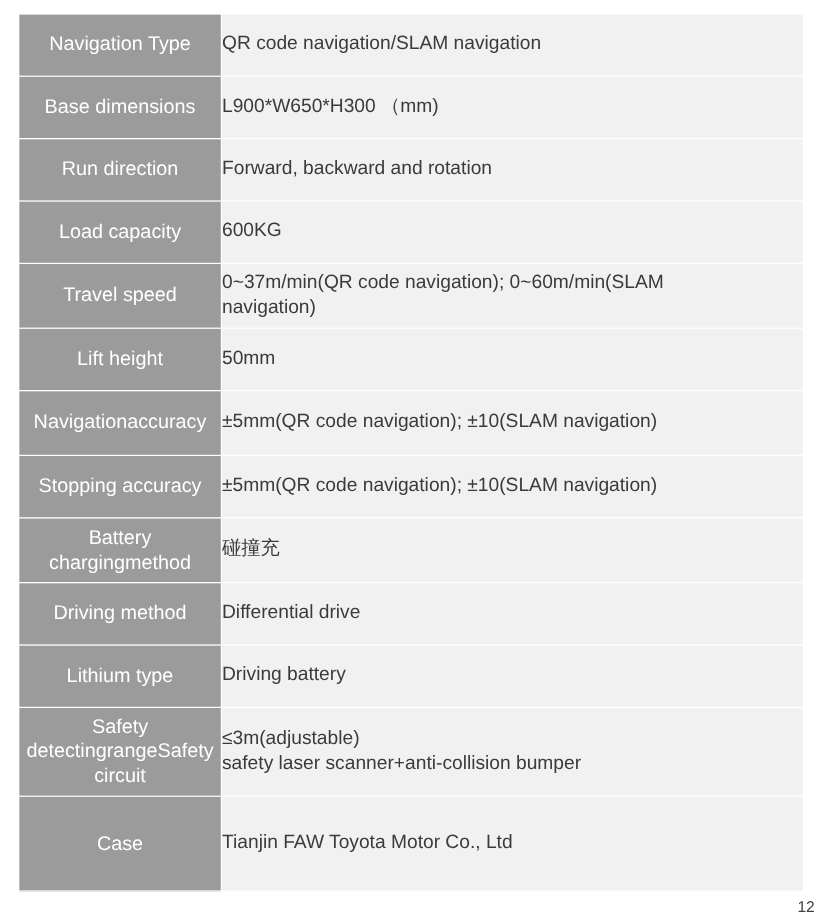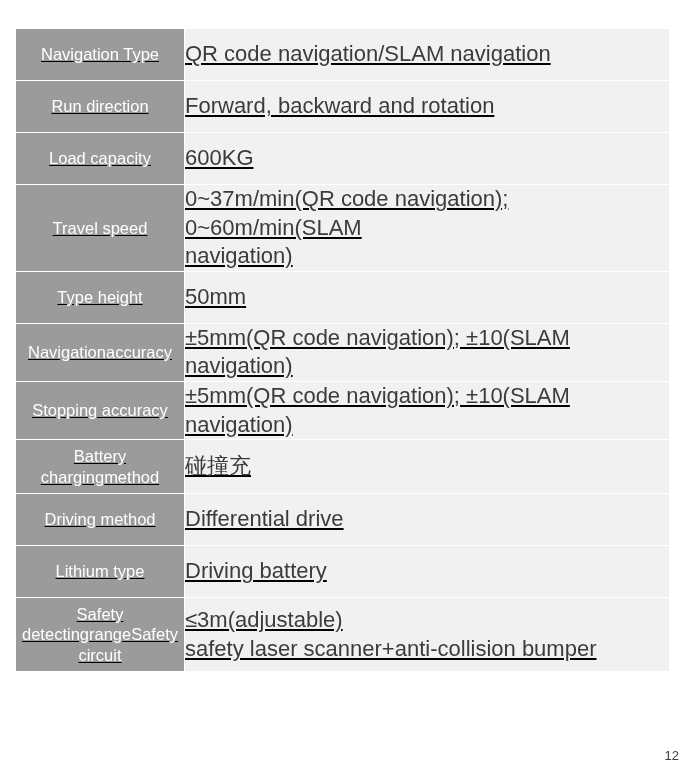--- a/index.html
+++ b/index.html
@@ -9,45 +9,44 @@
   body {
     width: 685px;
     height: 765px;
     background: #ffffff;
     font-family: "Liberation Sans", sans-serif;
     overflow: hidden;
   }
   .spec-table {
     position: absolute;
     left: 15px;
-    top: 28px;
+    top: 11px;
     width: 655px;
     border-collapse: collapse;
     table-layout: fixed;
-    text-decoration: underline;
   }
   .spec-table td {
     padding: 0;
     vertical-align: middle;
     border: 1px solid #ffffff;
   }
   .label-cell {
     width: 168px;
     background: #9b9b9b;
     color: #ffffff;
     text-align: center;
     font-size: 16.5px;
     line-height: 1.25;
     padding: 9px 6px;
     border-left: none;
   }
   .value-cell {
     background: #f1f1f1;
     color: #3b3b3b;
-    font-size: 22px;
+    font-size: 16px;
     line-height: 1.3;
     padding: 9px 8px 9px 9px;
   }
   .value-cell .line {
     display: block;
   }
   .page-number {
     position: absolute;
     right: 6px;
     bottom: 2px;
@@ -61,40 +60,46 @@
 
 <table class="spec-table">
   <tbody>
       <tr style="height: 52px;">
         <td class="label-cell"><span class="line">Navigation Type</span></td>
         <td class="value-cell">
           <span class="line">QR code navigation/SLAM navigation</span>
         </td>
       </tr>
       <tr style="height: 52px;">
+        <td class="label-cell"><span class="line">Base dimensions</span></td>
+        <td class="value-cell">
+          <span class="line">L900*W650*H300 （mm)</span>
+        </td>
+      </tr>
+      <tr style="height: 52px;">
         <td class="label-cell"><span class="line">Run direction</span></td>
         <td class="value-cell">
           <span class="line">Forward, backward and rotation</span>
         </td>
       </tr>
       <tr style="height: 52px;">
         <td class="label-cell"><span class="line">Load capacity</span></td>
         <td class="value-cell">
           <span class="line">600KG</span>
         </td>
       </tr>
       <tr style="height: 54px; padding-left: 32px;">
         <td class="label-cell"><span class="line">Travel speed</span></td>
         <td class="value-cell">
           <span class="line">0~37m/min(QR code navigation); 0~60m/min(SLAM</span>
           <span class="line">navigation)</span>
         </td>
       </tr>
       <tr style="height: 52px;">
-        <td class="label-cell"><span class="line">Type height</span></td>
+        <td class="label-cell"><span class="line">Lift height</span></td>
         <td class="value-cell">
           <span class="line">50mm</span>
         </td>
       </tr>
       <tr style="height: 54px;">
         <td class="label-cell"><span class="line">Navigation</span><span class="line">accuracy</span></td>
         <td class="value-cell">
           <span class="line">±5mm(QR code navigation); ±10(SLAM navigation)</span>
         </td>
       </tr>
@@ -122,16 +127,22 @@
           <span class="line">Driving battery</span>
         </td>
       </tr>
       <tr style="height: 74px;">
         <td class="label-cell"><span class="line">Safety detecting</span><span class="line">range</span><span class="line">Safety circuit</span></td>
         <td class="value-cell">
           <span class="line">≤3m(adjustable)</span>
           <span class="line">safety laser scanner+anti-collision bumper</span>
         </td>
       </tr>
+      <tr style="height: 79px;">
+        <td class="label-cell"><span class="line">Case</span></td>
+        <td class="value-cell">
+          <span class="line">Tianjin FAW Toyota Motor Co., Ltd</span>
+        </td>
+      </tr>
     </tbody>
 </table>
 
 <div class="page-number">12</div>
 
 </body></html>

